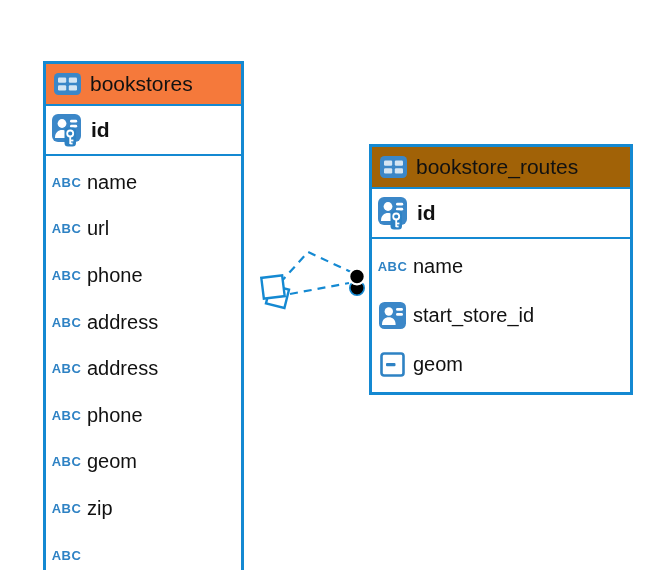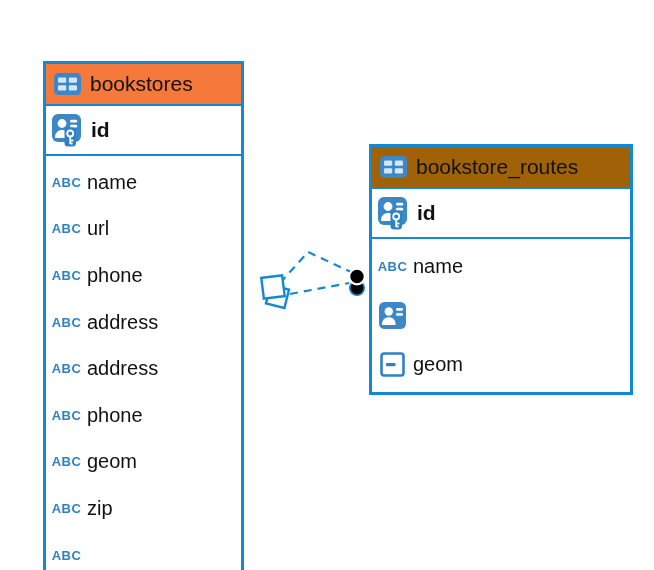--- a/index.html
+++ b/index.html
@@ -233,20 +233,21 @@
       <div class="col-row">
         <span class="icon-box">
           <svg width="27" height="27" viewBox="0 0 27 27">
             <rect width="27" height="27" rx="5.5" fill="#3b87c8"></rect>
             <circle cx="9.8" cy="9.5" r="4.2" fill="#ffffff"></circle>
             <path d="M3 22.5 c0-4.8 3.2-7.2 6.8-7.2 s6.8 2.4 6.8 7.2 v0.5 H3 z" fill="#ffffff"></path>
             <rect x="17" y="6" width="7" height="2.8" rx="1.4" fill="#ffffff"></rect>
             <rect x="17" y="11" width="7" height="2.8" rx="1.4" fill="#ffffff"></rect>
           </svg>
         </span>
+        <span class="label">start_store_id</span>
       </div>
       <div class="col-row">
         <span class="icon-box">
           <svg width="25" height="25" viewBox="0 0 25 25">
             <rect x="1.5" y="1.5" width="22" height="22" rx="2.5" fill="#ffffff" stroke="#2e82c4" stroke-width="2.6"></rect>
             <rect x="6" y="11" width="9.5" height="3.2" rx="1" fill="#2e82c4"></rect>
           </svg>
         </span>
         <span class="label">geom</span>
       </div>

